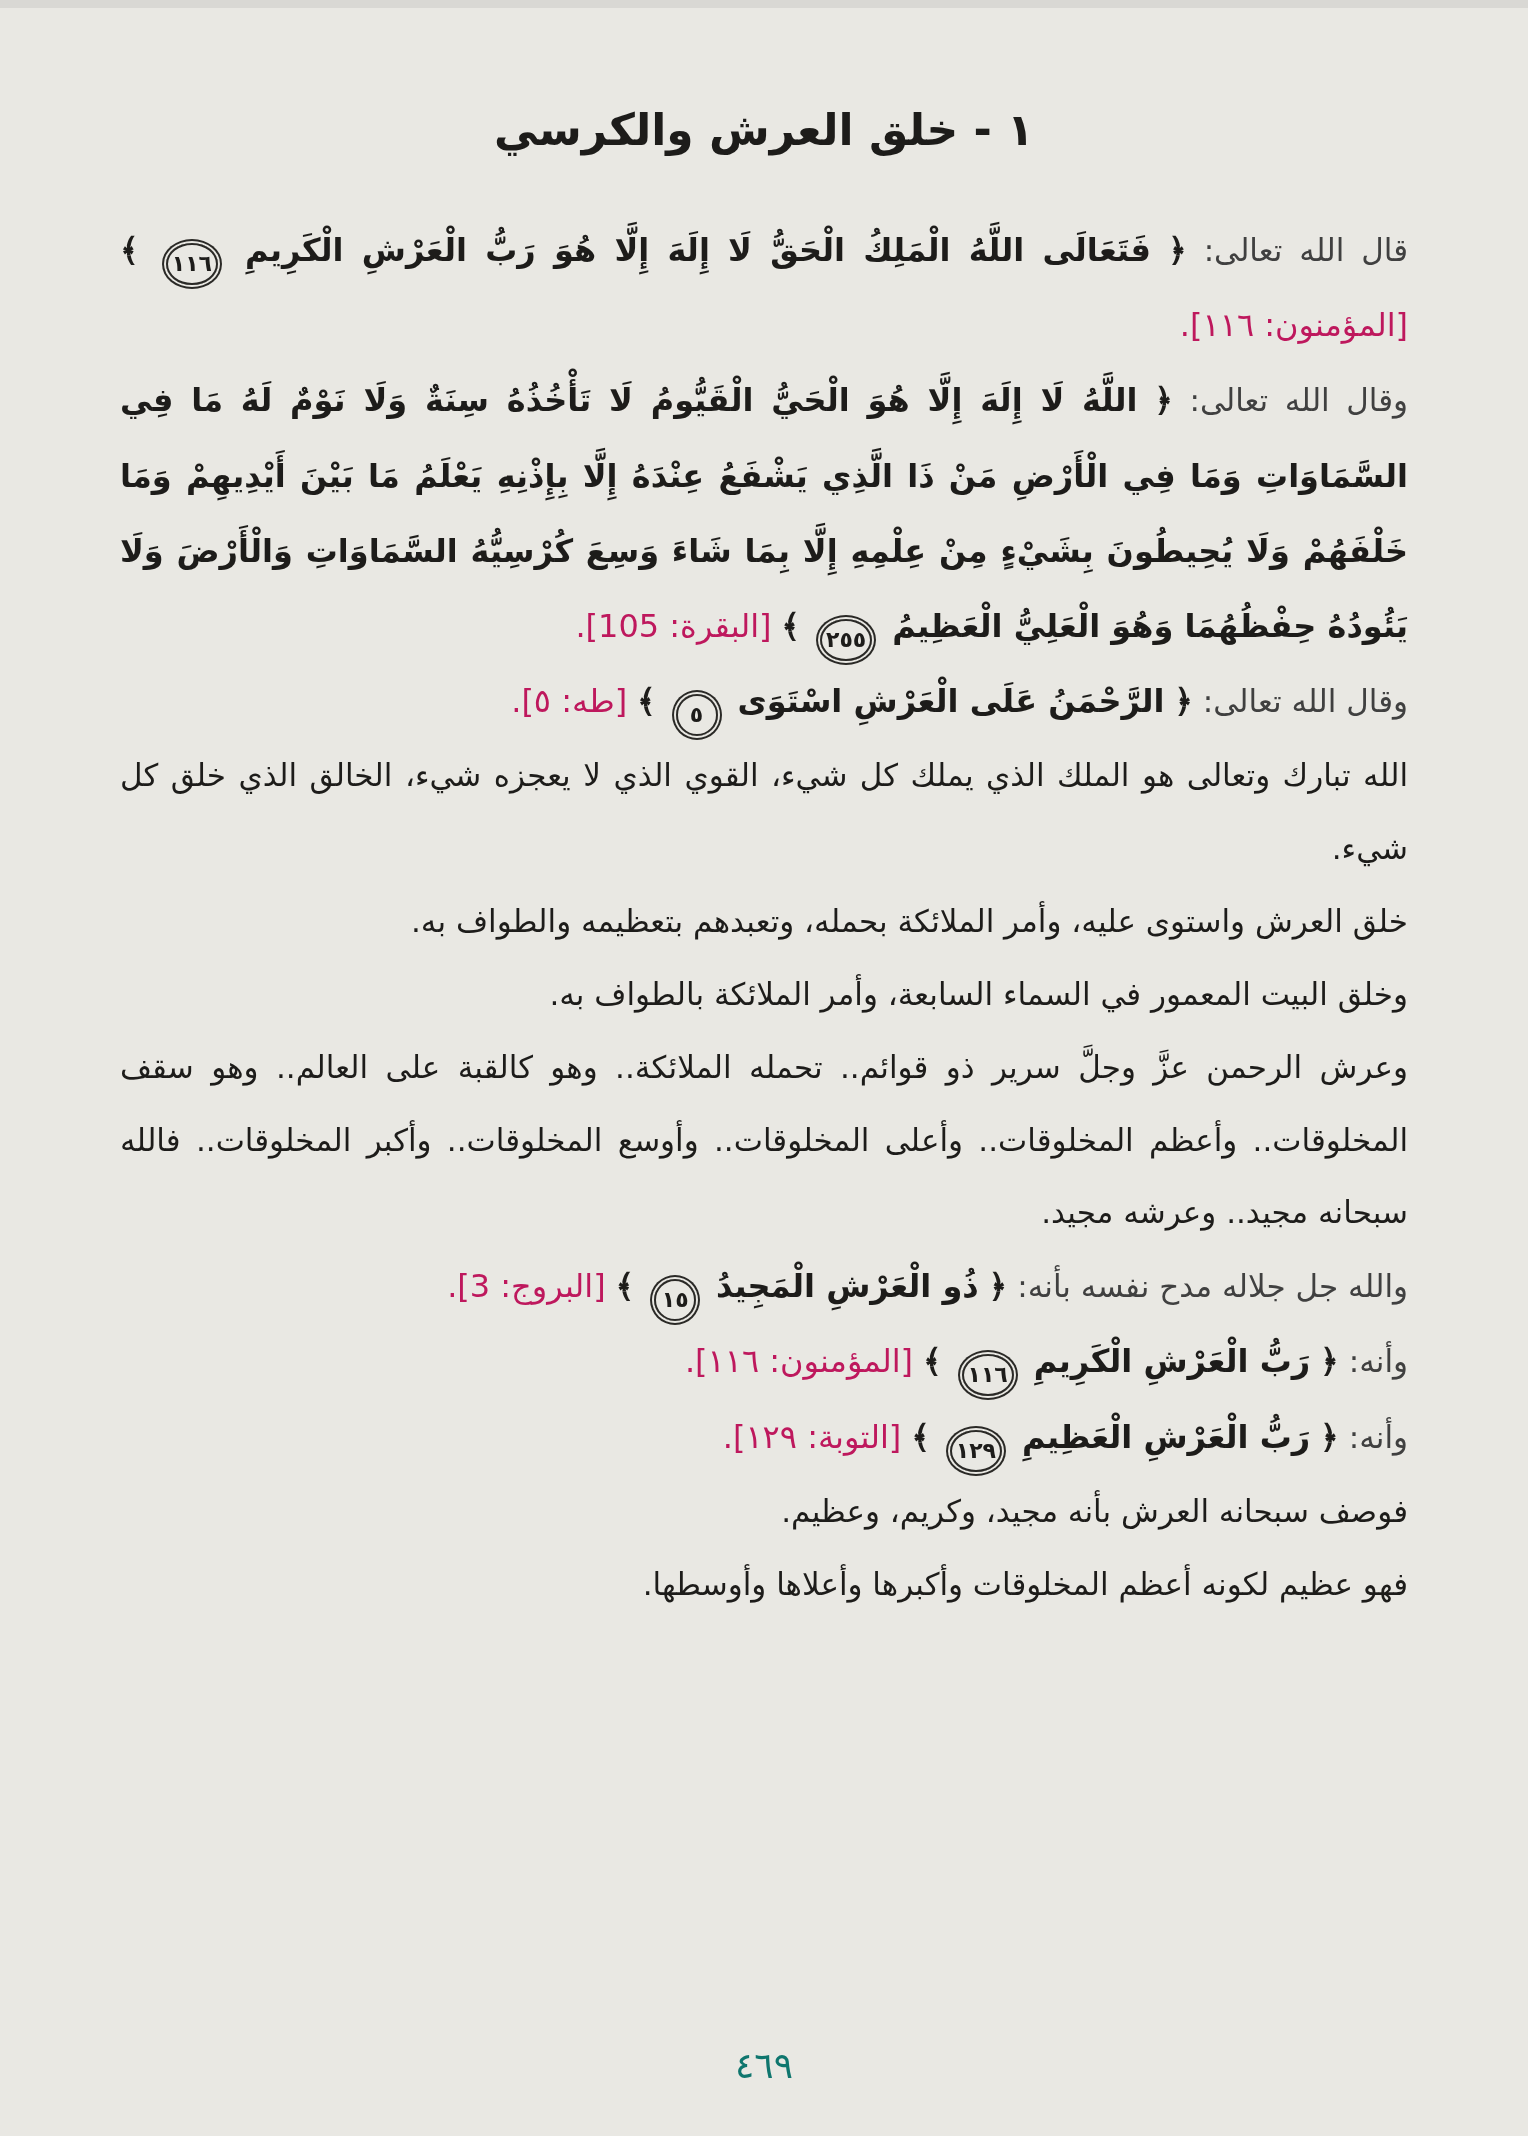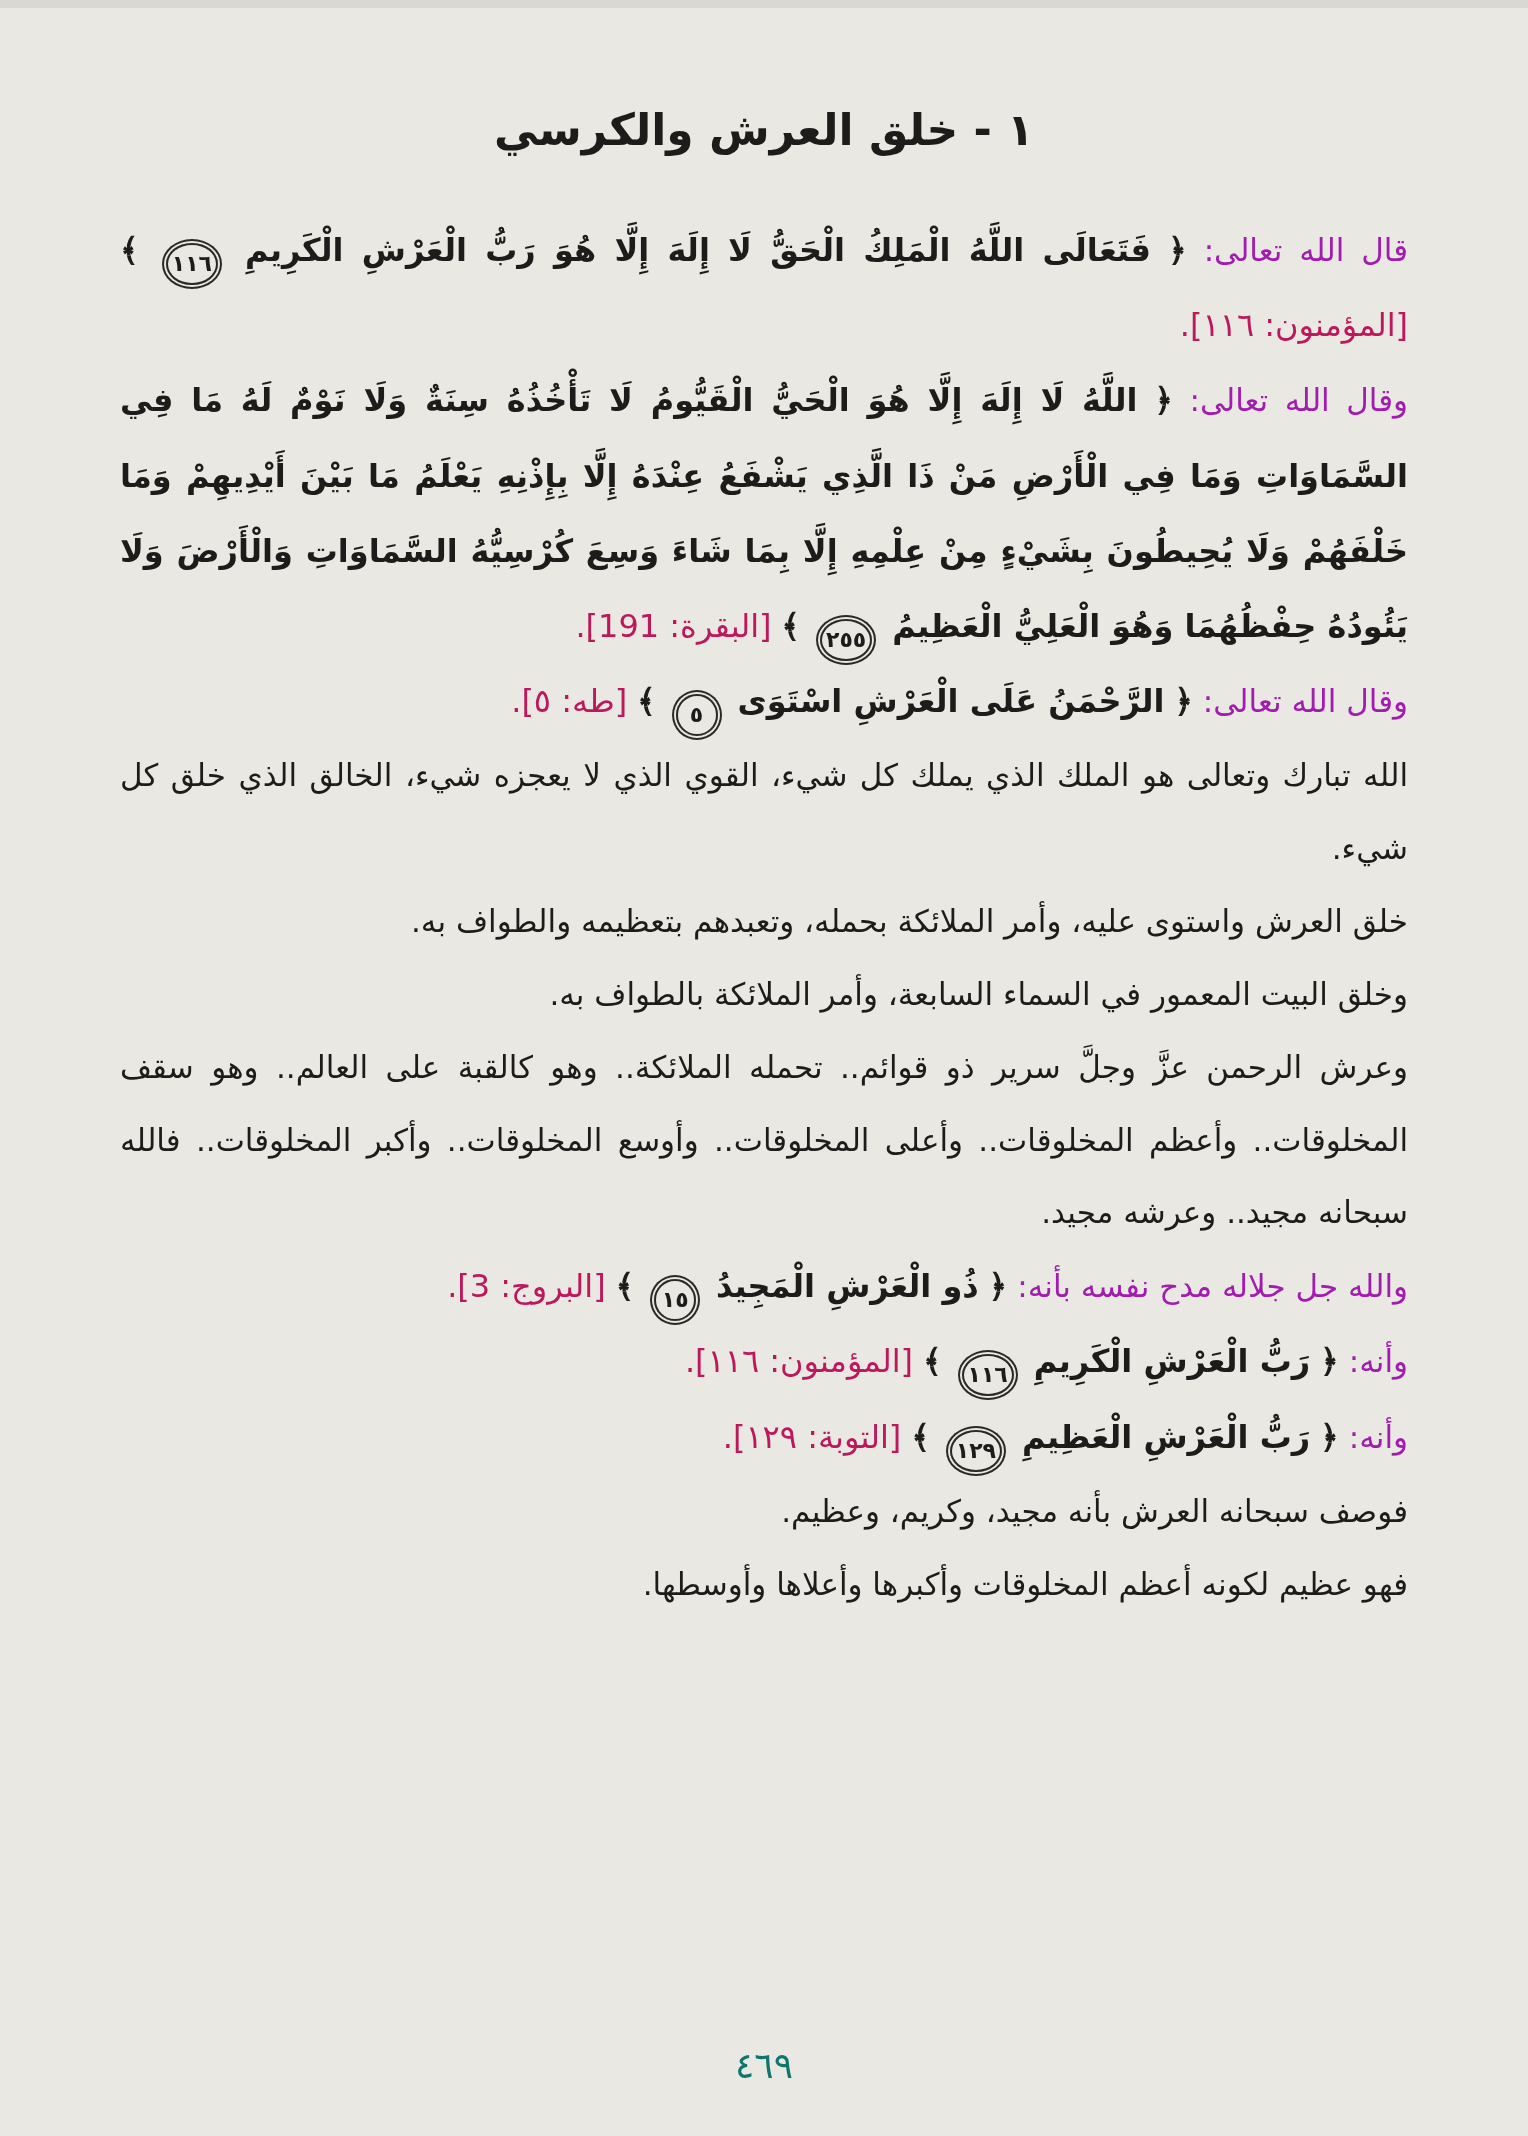--- a/index.html
+++ b/index.html
@@ -27,21 +27,21 @@
     margin: 0 0 58px 0;
     letter-spacing: 0.5px;
   }
   .para {
     margin: 0;
     font-size: 31px;
     line-height: 2.35;
     text-align: justify;
   }
   .intro {
-    color: #a21caf;
+    color: #404040;
   }
   .quran {
     font-weight: bold;
     font-size: 32px;
     letter-spacing: 0.3px;
   }
   .ref {
     font-size: 32px;
     color: #be185d;
     white-space: nowrap;
@@ -92,21 +92,21 @@
   </p>
 
   <p class="para">
     <span class="intro">وقال الله تعالى:</span>
     <span class="quran">﴿</span>
     <span class="quran">اللَّهُ لَا إِلَهَ إِلَّا هُوَ الْحَيُّ الْقَيُّومُ لَا تَأْخُذُهُ سِنَةٌ وَلَا نَوْمٌ لَهُ مَا فِي السَّمَاوَاتِ وَمَا فِي الْأَرْضِ مَنْ ذَا الَّذِي يَشْفَعُ عِنْدَهُ إِلَّا بِإِذْنِهِ يَعْلَمُ مَا بَيْنَ أَيْدِيهِمْ وَمَا خَلْفَهُمْ وَلَا يُحِيطُونَ بِشَيْءٍ مِنْ عِلْمِهِ إِلَّا بِمَا شَاءَ وَسِعَ كُرْسِيُّهُ السَّمَاوَاتِ وَالْأَرْضَ وَلَا يَئُودُهُ حِفْظُهُمَا وَهُوَ الْعَلِيُّ الْعَظِيمُ</span>
     <span class="ayah">
         <span>٢٥٥</span>
       </span>
     <span class="quran">﴾</span>
-    <span class="ref">[البقرة: 191].</span>
+    <span class="ref">[البقرة: 105].</span>
   </p>
 
   <p class="para">
     <span class="intro">وقال الله تعالى:</span>
     <span class="quran">﴿</span>
     <span class="quran">الرَّحْمَنُ عَلَى الْعَرْشِ اسْتَوَى</span>
     <span class="ayah">
         <span>٥</span>
       </span>
     <span class="quran">﴾</span>

